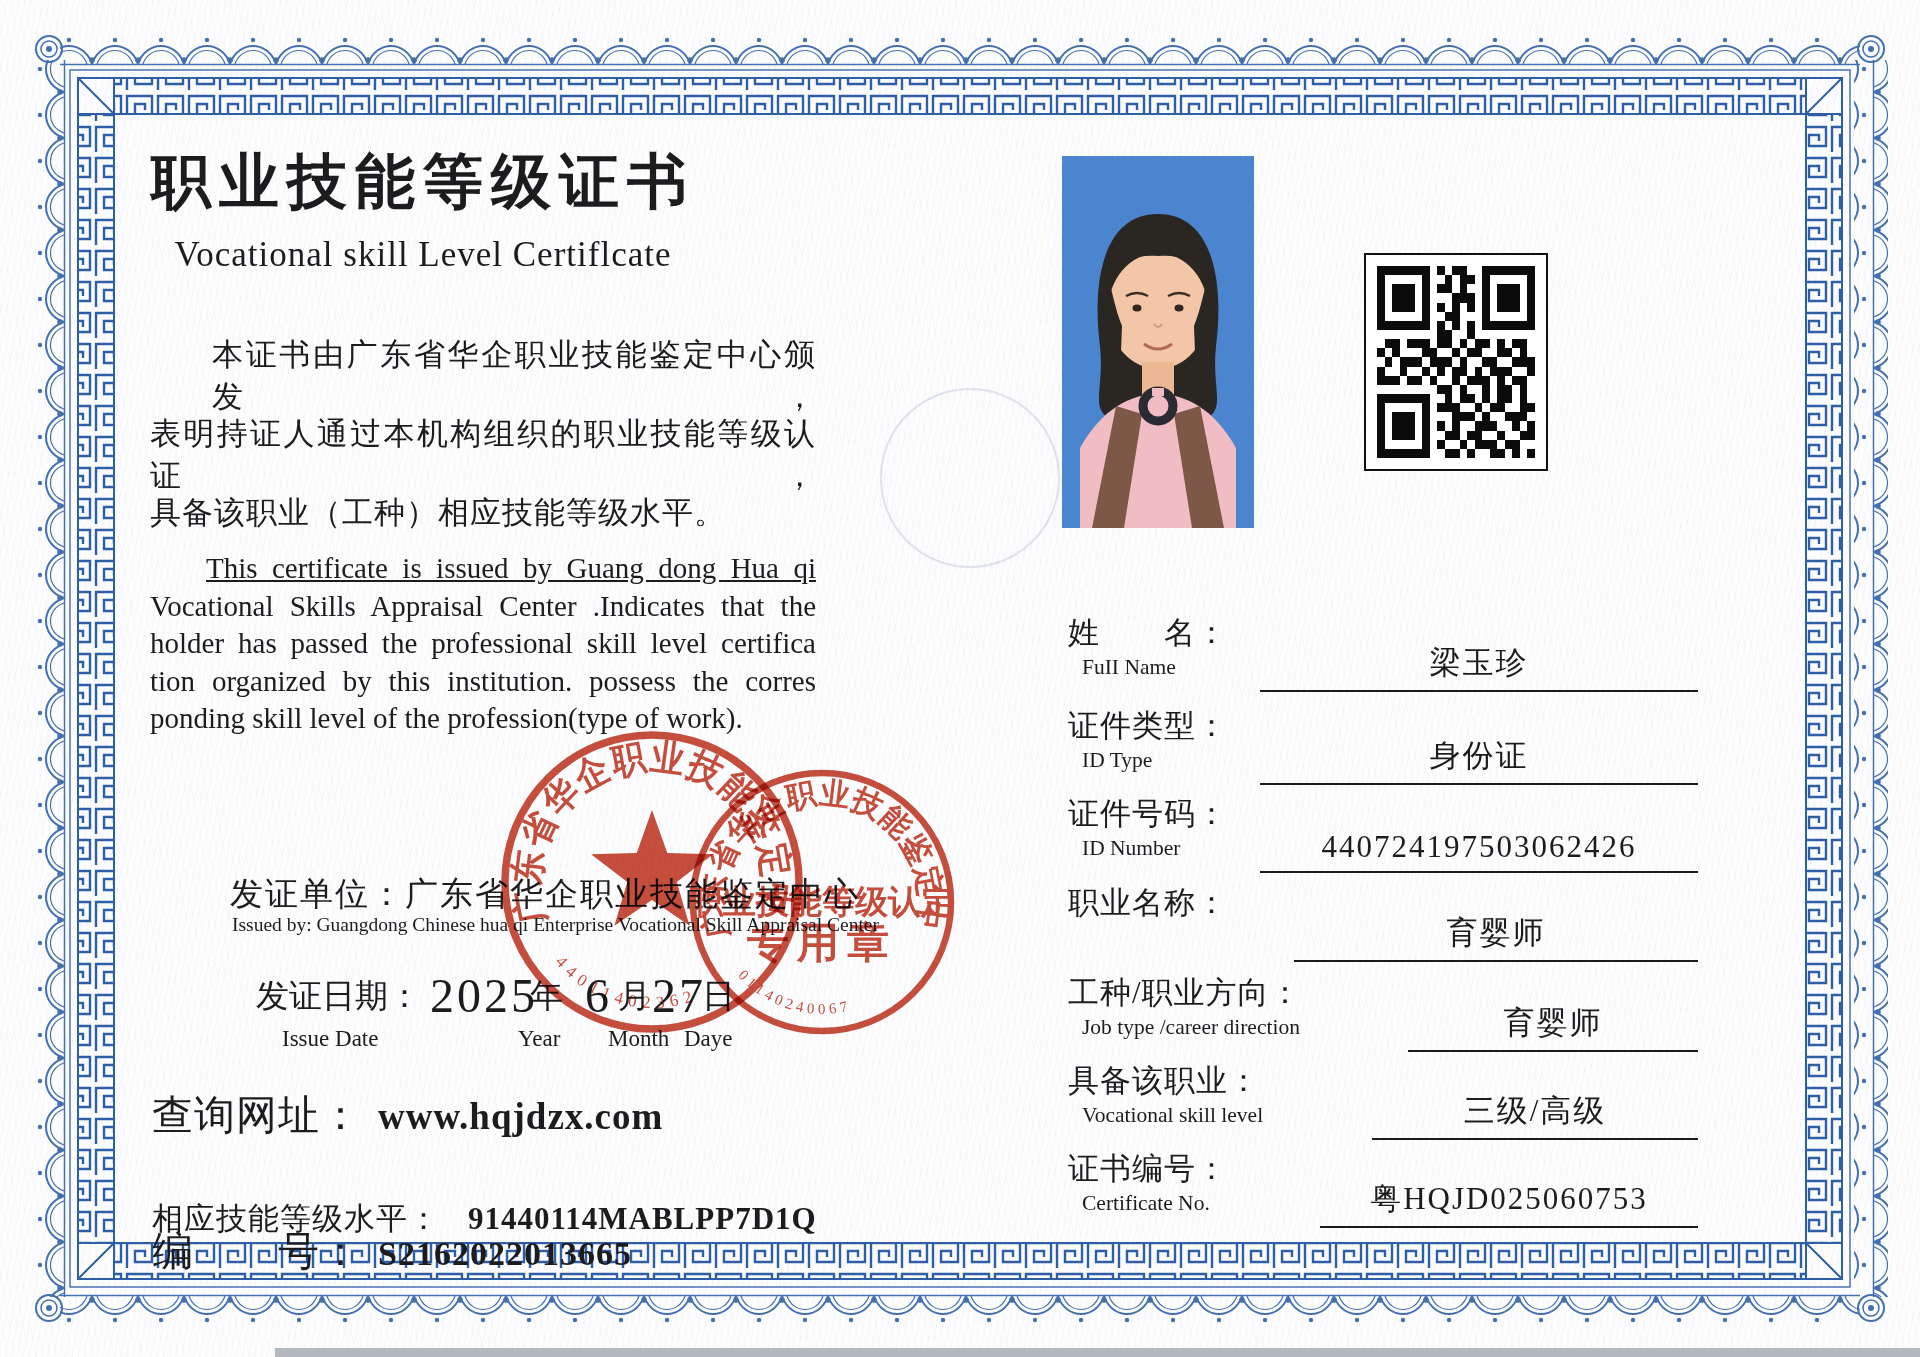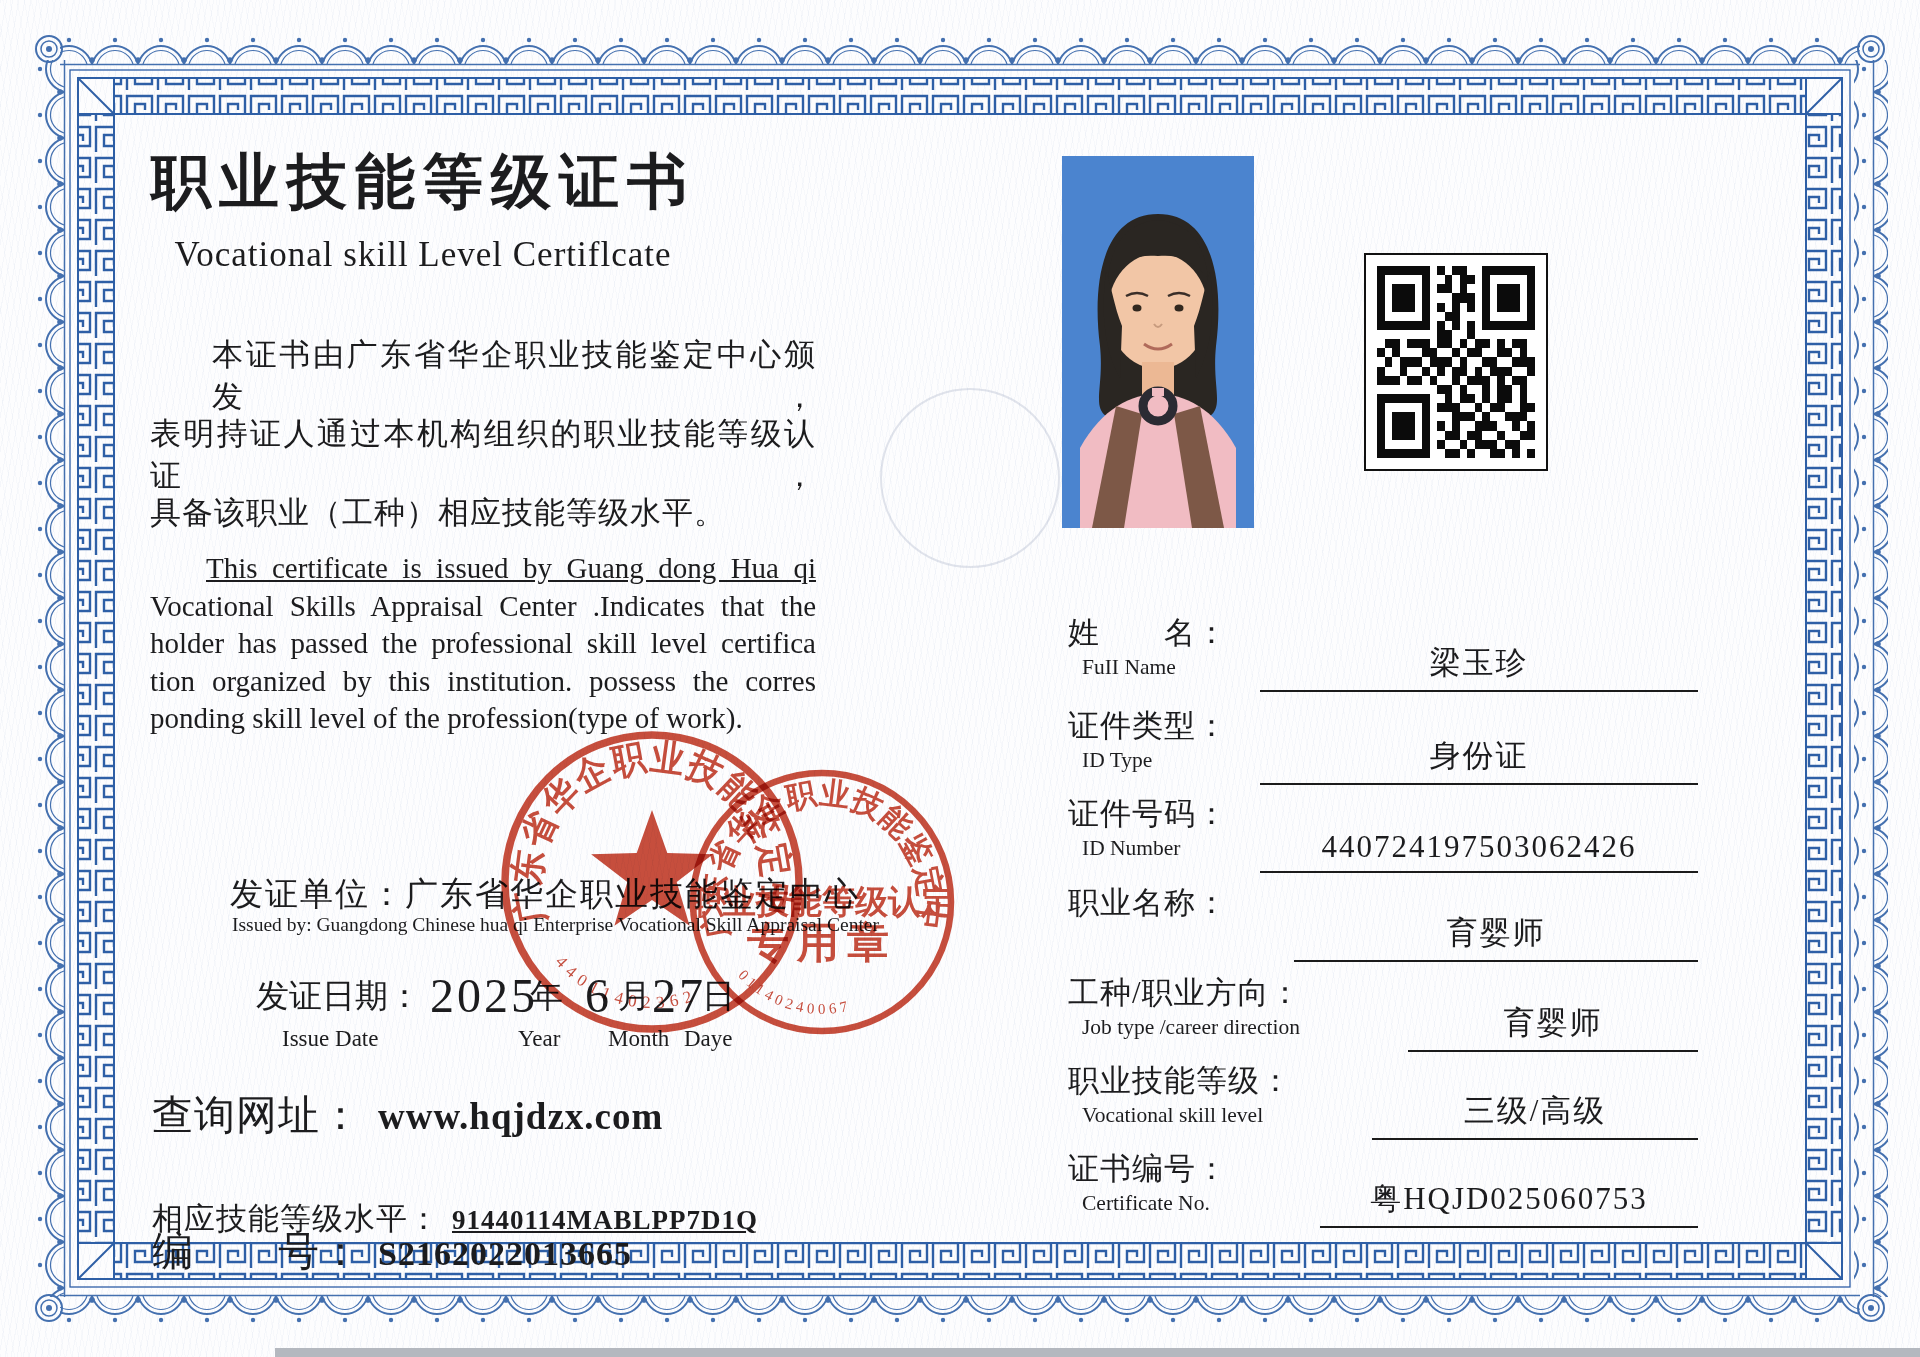--- a/index.html
+++ b/index.html
@@ -30,21 +30,21 @@
   .dt{position:absolute;white-space:nowrap;}
   .dt-cn{font-size:33px;}
   .dt-num{font-size:48px;letter-spacing:3px;}
   .dt-en{font-size:23px;}
 
   .foot-line{position:absolute;left:152px;white-space:nowrap;}
   .foot-label{font-size:41px;letter-spacing:1px;}
   .foot-label-sm{font-size:31px;}
   .foot-val{font-size:37px;font-weight:bold;margin-left:16px;letter-spacing:1px;}
   .foot-val-md{font-size:34px;font-weight:bold;margin-left:16px;letter-spacing:1px;}
-  .foot-val-sm{font-size:27px;font-weight:bold;margin-left:12px;letter-spacing:1px;text-decoration:underline;}
+  .foot-val-sm{font-size:31px;font-weight:bold;margin-left:28px;letter-spacing:1px;}
 
   .photo{position:absolute;left:1062px;top:156px;width:192px;height:372px;}
   .qr{position:absolute;left:1364px;top:253px;width:184px;height:218px;background:#fff;
       border:2px solid #111;display:flex;align-items:center;justify-content:center;box-sizing:border-box;}
 
   .watermark{position:absolute;left:880px;top:388px;width:176px;height:176px;border-radius:50%;
       border:2px solid rgba(150,160,185,.28);}
 
   .f-row{position:absolute;left:1068px;width:634px;height:80px;}
   .f-cn{font-size:31px;letter-spacing:1px;}
@@ -484,21 +484,21 @@
       <div class="f-val">育婴师</div>
       <div class="f-line"></div>
     </div>
     <div class="f-row" style="top:972px;--ll:340px;">
       <div class="f-cn">工种/职业方向：</div>
       <div class="f-en">Job type /career direction</div>
       <div class="f-val">育婴师</div>
       <div class="f-line"></div>
     </div>
     <div class="f-row" style="top:1060px;--ll:304px;">
-      <div class="f-cn">职业技能等级：</div>
+      <div class="f-cn">具备该职业：</div>
       <div class="f-en">Vocational skill level</div>
       <div class="f-val">三级/高级</div>
       <div class="f-line"></div>
     </div>
     <div class="f-row" style="top:1148px;--ll:252px;">
       <div class="f-cn">证书编号：</div>
       <div class="f-en">Certificate No.</div>
       <div class="f-val">粤HQJD025060753</div>
       <div class="f-line"></div>
     </div>

